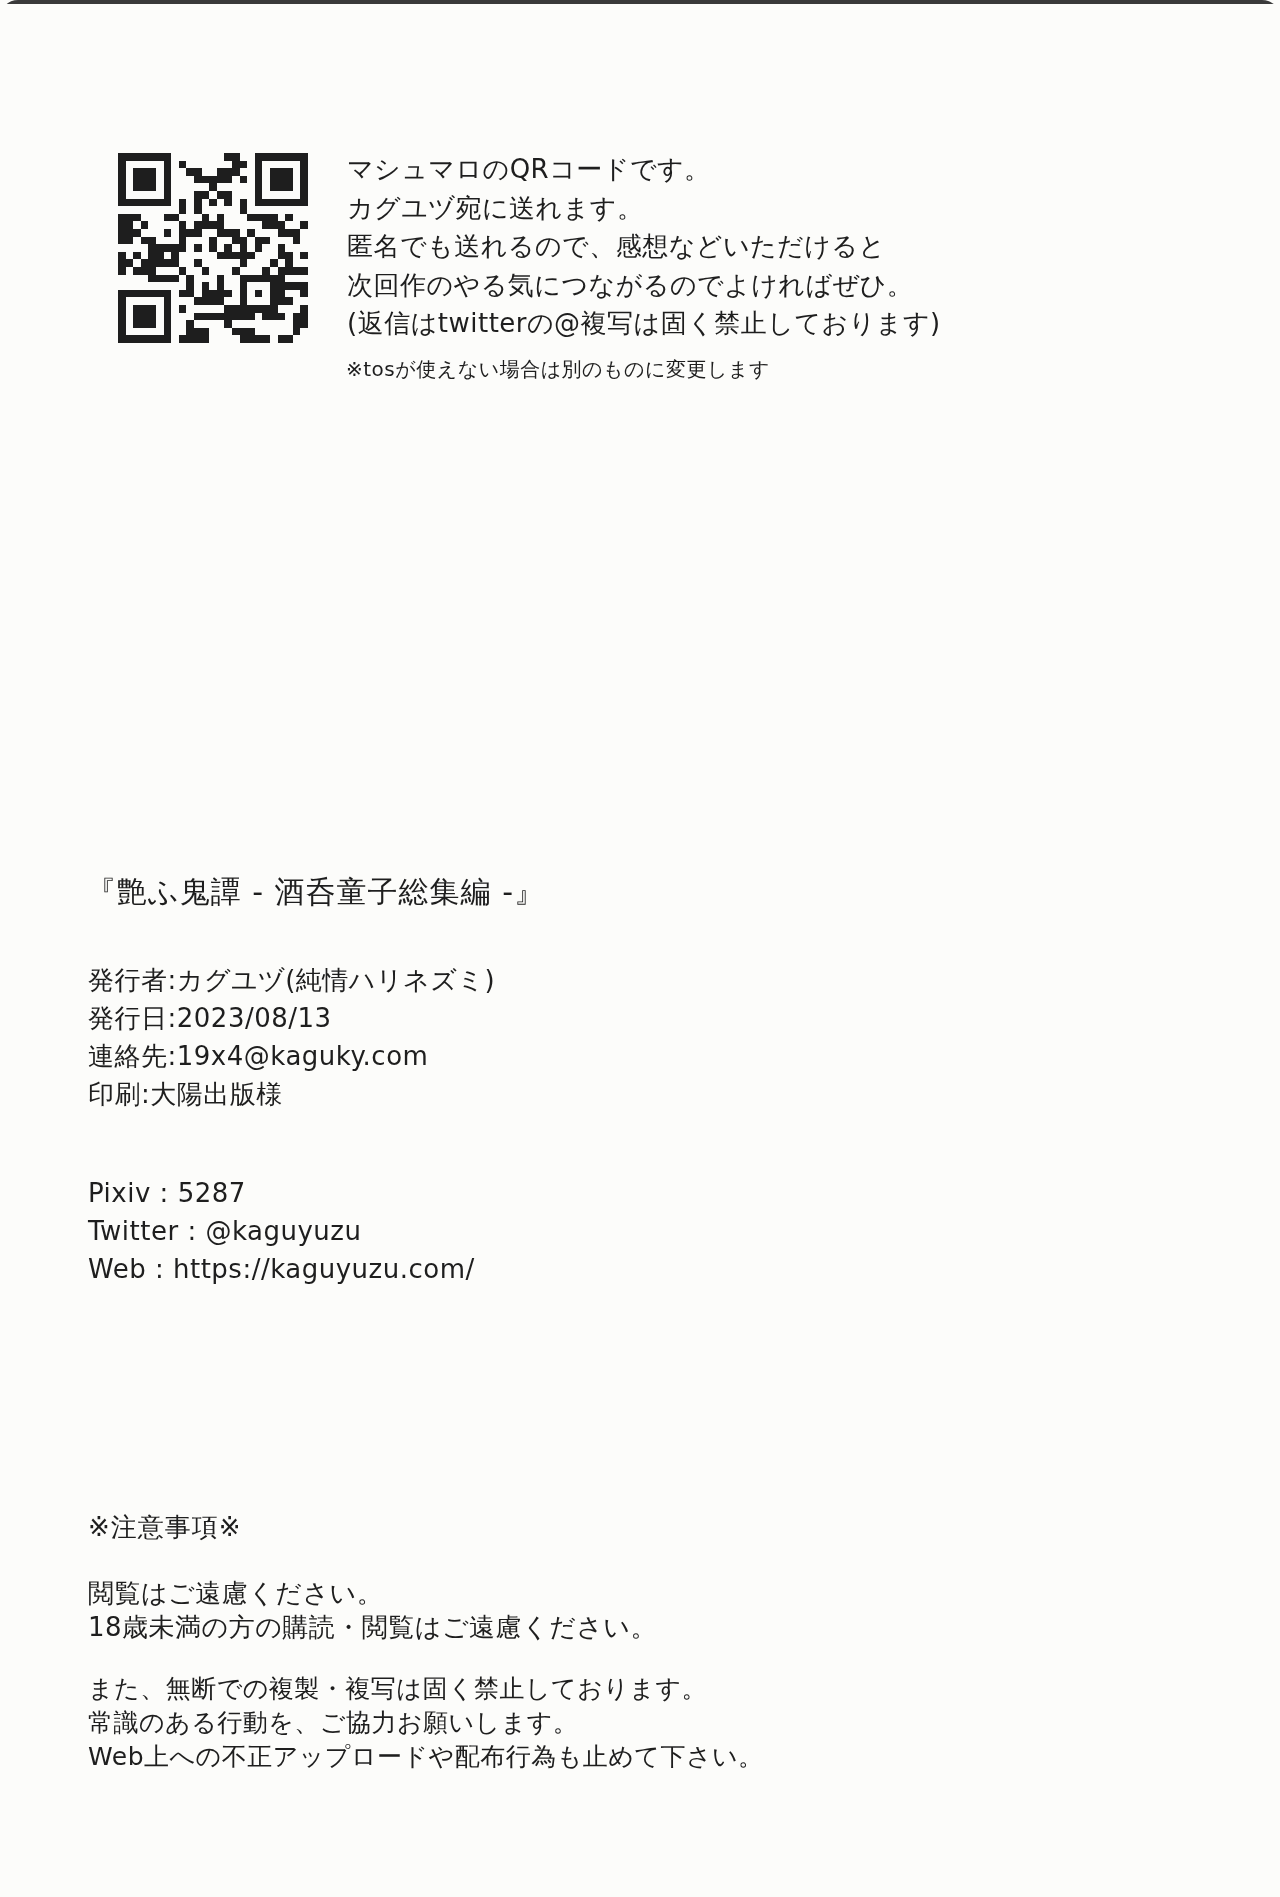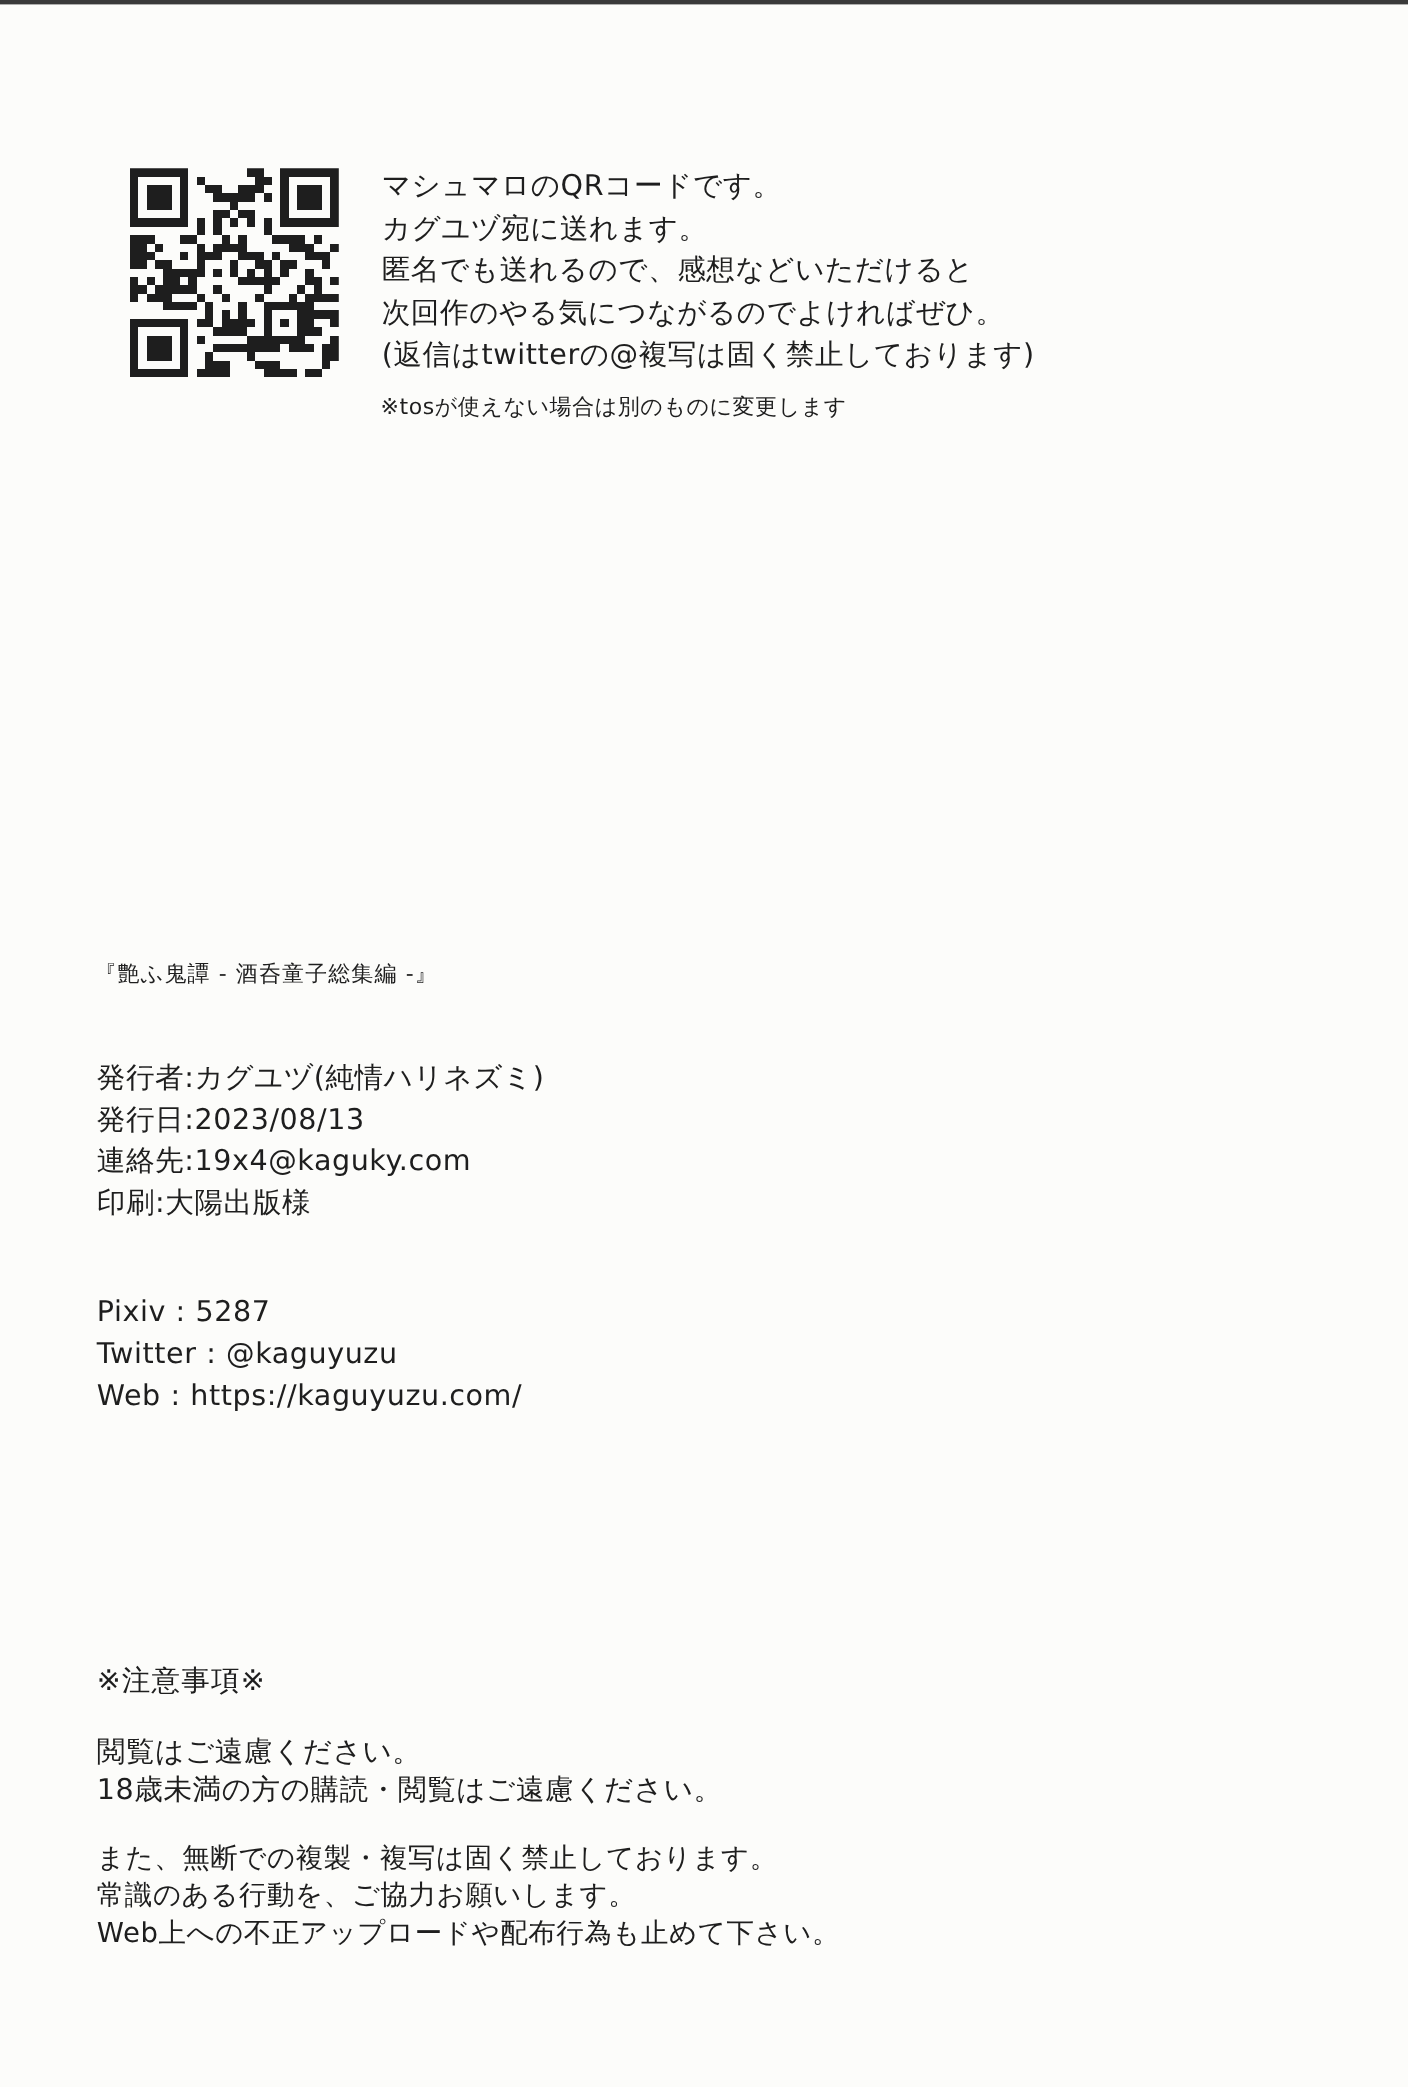--- a/index.html
+++ b/index.html
@@ -8,40 +8,41 @@
   }
   html,body{margin:0;padding:0;background:var(--bg);}
   .page{
     position:relative;
     width:1280px;
     height:1897px;
     background:var(--bg);
     color:var(--ink);
     font-family:"DejaVu Sans","Liberation Sans",sans-serif;
     overflow:hidden;
+    border-radius:18px;
   }
   .top-scan-line{
     position:absolute;left:0;top:0;width:100%;height:4px;
     background:#3a3a3a;
   }
   .qr{
     position:absolute;left:118px;top:153px;width:190px;height:190px;
   }
   .qr-lines{
     position:absolute;left:347px;top:150px;
     font-size:26px;line-height:38.5px;letter-spacing:0.5px;
     white-space:nowrap;
   }
   .qr-footnote{
     position:absolute;left:346px;top:356px;
     font-size:20px;letter-spacing:0.5px;white-space:nowrap;
   }
   .title{
     position:absolute;left:86px;top:872px;margin:0;
-    font-size:20px;font-weight:500;letter-spacing:1px;white-space:nowrap;
+    font-size:30px;font-weight:500;letter-spacing:1px;white-space:nowrap;
   }
   .details{
     position:absolute;left:88px;top:961px;
     font-size:26px;line-height:38px;letter-spacing:0.5px;white-space:nowrap;
   }
   .links{
     position:absolute;left:88px;top:1140px;
     font-size:26px;line-height:38px;letter-spacing:0.5px;white-space:nowrap;margin-top:34px;
   }
   .notice-heading{

